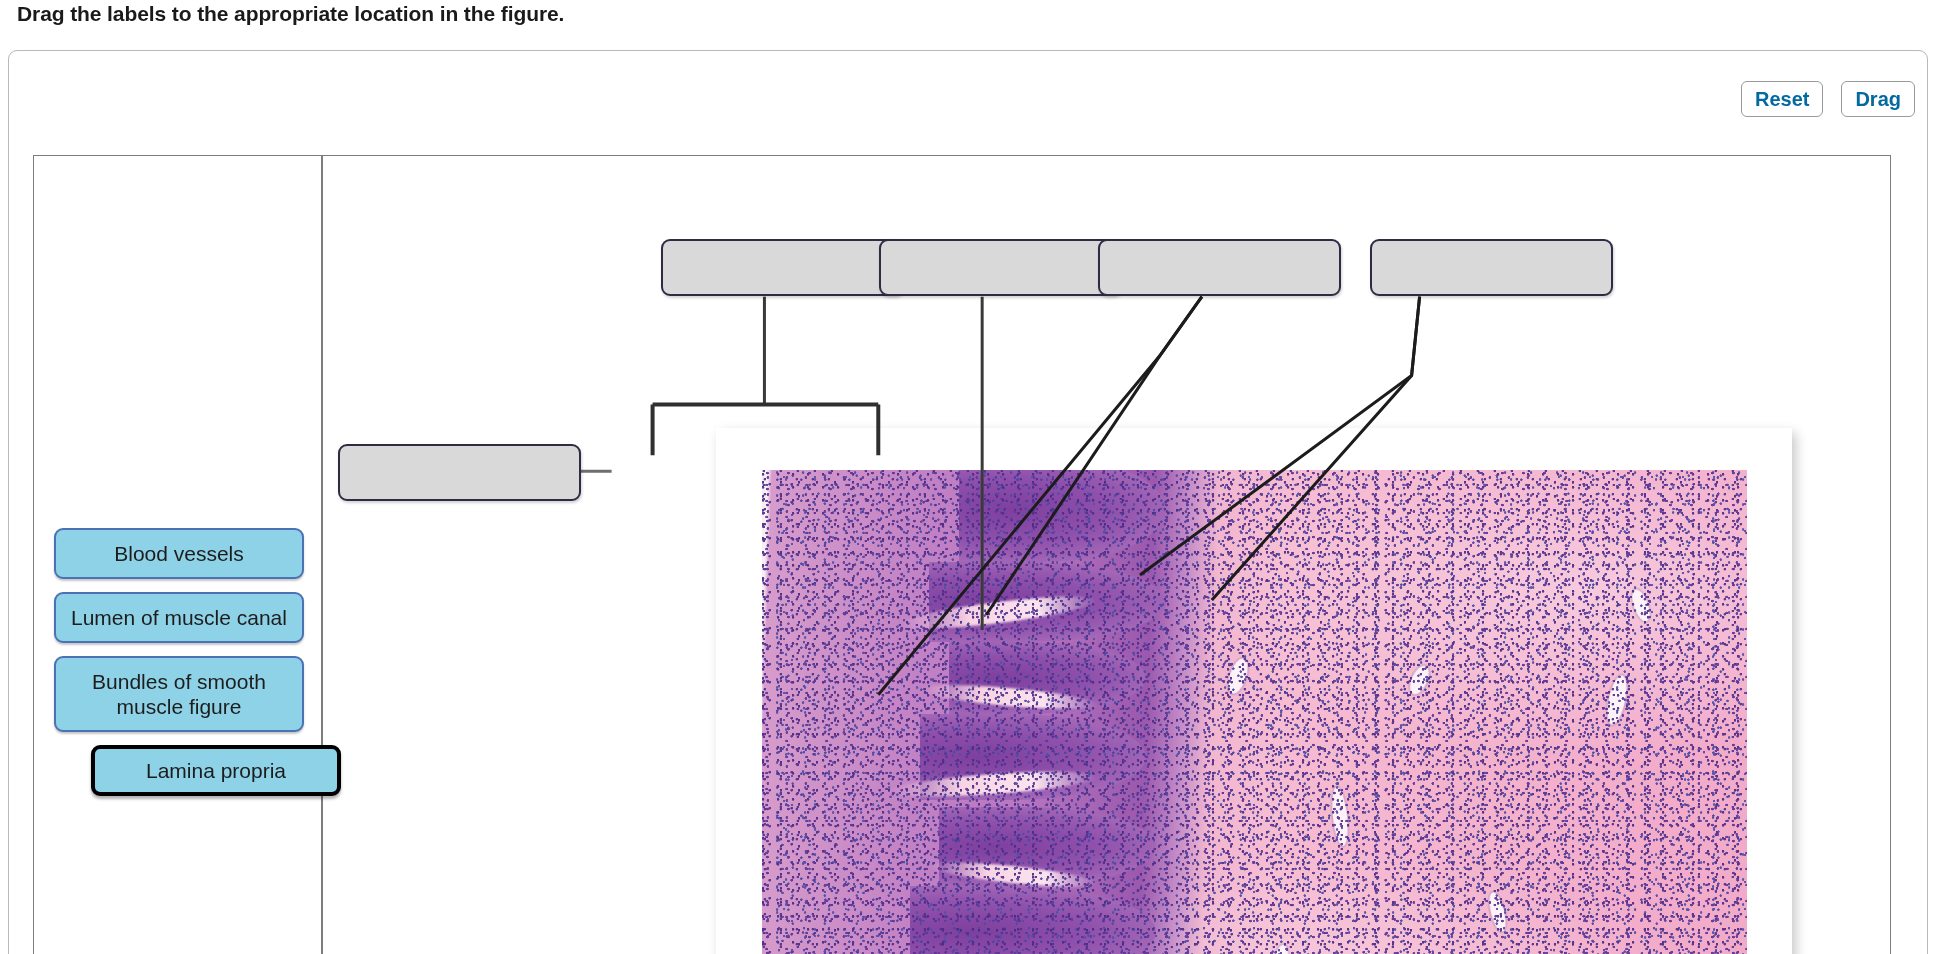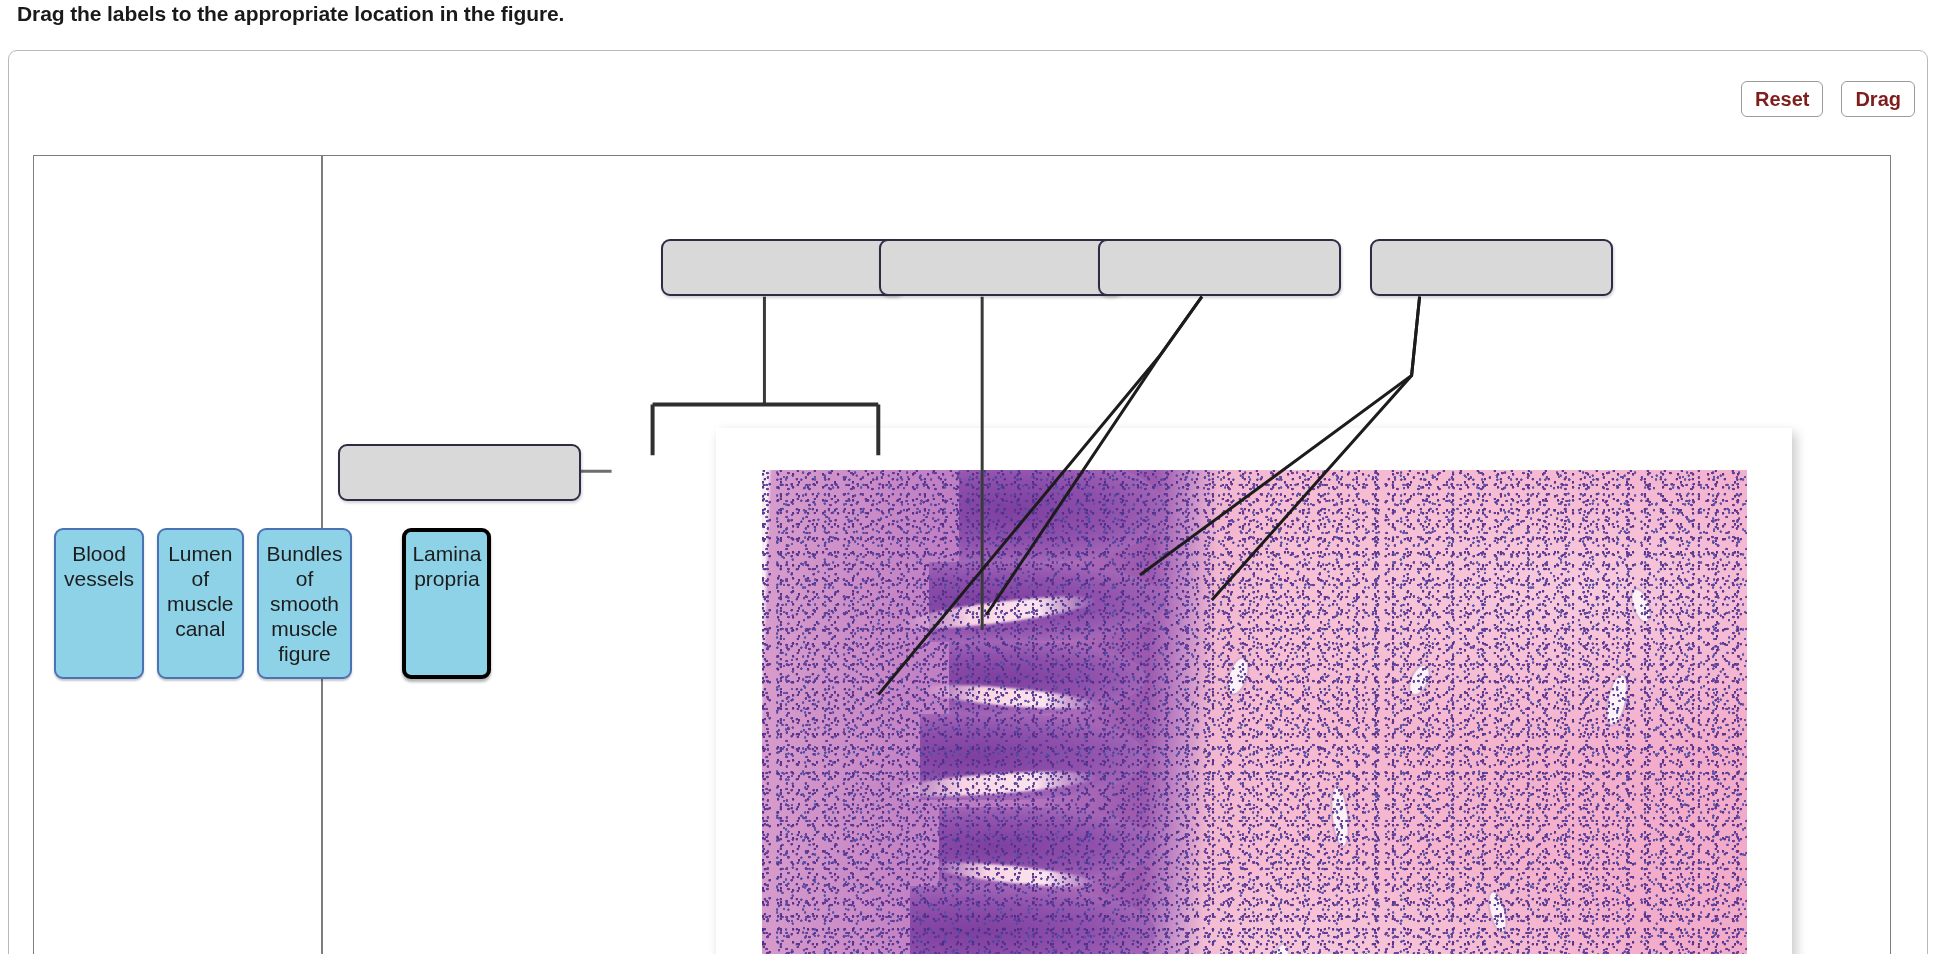--- a/index.html
+++ b/index.html
@@ -51,21 +51,21 @@
   .tool-btn {
     min-width: 56px;
     height: 36px;
     padding: 8px 13px;
     border: 1px solid #9a9a9a;
     border-radius: 6px;
     background: #ffffff;
     font-family: "Liberation Sans", sans-serif;
     font-size: 20px;
     font-weight: bold;
-    color: #7f1d1d;
+    color: #0369a1;
     cursor: pointer;
     display: flex;
     align-items: center;
     justify-content: center;
     box-sizing: border-box;
     white-space: nowrap;
   }
 
   
   #work {
@@ -89,21 +89,21 @@
     height: 100%;
     border-right: 2px solid #7d7d7d;
     box-sizing: border-box;
   }
   #bank-inner {
     position: absolute;
     left: 20px;
     top: 372px;
     width: 250px;
     display: flex;
-    flex-direction: row;
+    flex-direction: column;
     gap: 13px;
   }
   .chip {
     width: 250px;
     box-sizing: border-box;
     background: #8ed2e8;
     border: 2px solid #4a72b5;
     border-radius: 9px;
     color: #1d1d1d;
     font-size: 21px;

